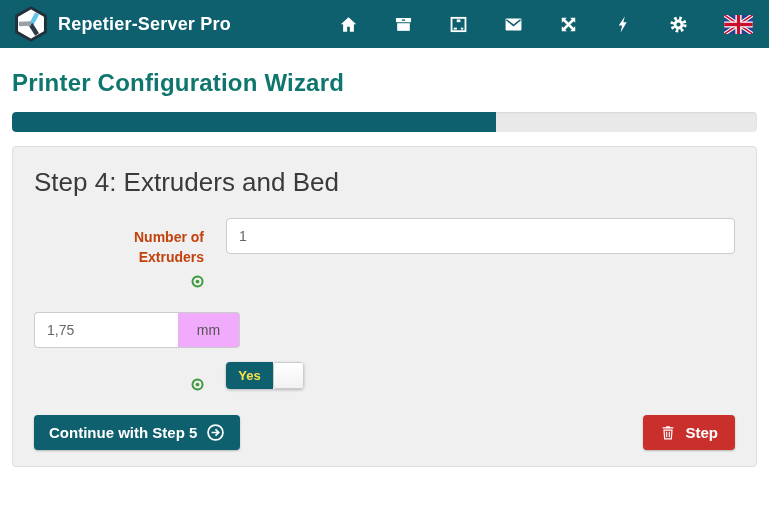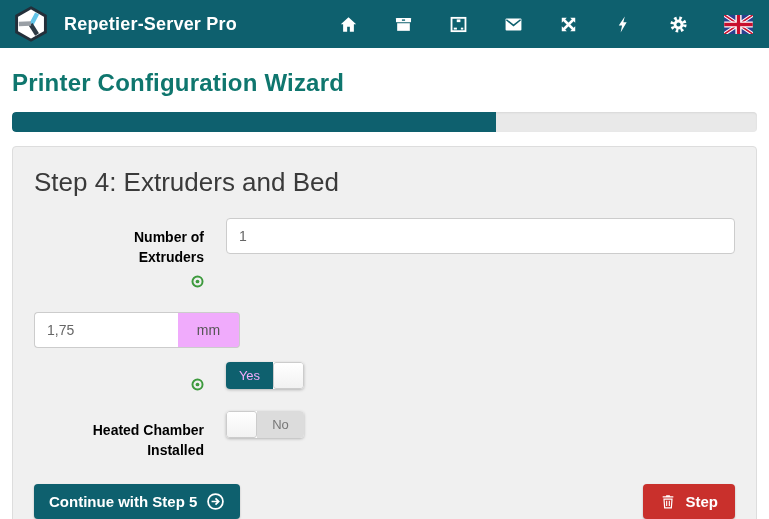--- a/index.html
+++ b/index.html
@@ -11,21 +11,21 @@
   }
   
   .navbar {
     height: 48px;
     background: #0e606e;
     display: flex;
     align-items: center;
     justify-content: space-between;
     padding: 0 16px 0 13px;
   }
-  .brand { display: flex; align-items: center; gap: 15px; cursor: pointer; }
+  .brand { display: flex; align-items: center; gap: 9px; cursor: pointer; }
   .brand-title { color: #ffffff; font-size: 18px; font-weight: 600; letter-spacing: .2px; }
   .nav-icons { display: flex; align-items: center; gap: 36px; }
   .nav-icon { display: flex; align-items: center; cursor: pointer; }
   .nico { width: 19px; height: 19px; display: block; }
   
   .main { padding: 0 12px; }
   h1.page-title { font-size: 24px; font-weight: 700; color: #0f766e; margin: 21px 0 15px; letter-spacing: .2px; }
   .progress {
     height: 20px;
     background: #e9e9e9;
@@ -50,21 +50,21 @@
   .form-row.r4 { margin-bottom: 0; }
   .lcol {
     flex: 0 0 170px;
     margin-right: 22px;
     display: flex;
     flex-direction: column;
     align-items: flex-end;
     text-align: right;
     padding-top: 9px;
   }
-  .lcol label { font-size: 14px; font-weight: 700; color: #000000; line-height: 1.45; margin-left: 32px; }
+  .lcol label { font-size: 14px; font-weight: 700; color: #c2410c; line-height: 1.45; margin-left: 32px; }
   .hint-icon { margin-top: 7px; line-height: 0; }
   .ctl { flex: 1; min-width: 0; }
   input.text-input {
     width: 100%;
     height: 36px;
     border: 1px solid #cccccc;
     border-radius: 4px;
     padding: 0 12px;
     font-family: "Liberation Sans", sans-serif;
     font-size: 14px;
@@ -94,21 +94,21 @@
   .toggle {
     width: 78px; height: 27px;
     border-radius: 4px;
     display: flex;
     overflow: hidden;
     box-shadow: 0 1px 3px rgba(0,0,0,.25);
     cursor: pointer;
     background: #ffffff;
   }
   .toggle .seg { flex: 0 0 47px; display: flex; align-items: center; justify-content: center; font-size: 13px; }
-  .toggle .seg-on  { background: #0e606e; color: #f0abfc; font-weight: 400; }
+  .toggle .seg-on  { background: #0e606e; color: #fde047; font-weight: 700; }
   .toggle .seg-off { background: #dcdcdc; color: #777777; font-weight: 400; }
   .toggle .knob {
     flex: 0 0 31px;
     background: linear-gradient(#ffffff, #f2f2f2);
     border: 1px solid #cccccc;
     border-radius: 3px;
   }
   
   .card-footer { margin-top: 24px; display: flex; justify-content: space-between; align-items: center; }
   .btn {
@@ -245,31 +245,20 @@
         </span>
       </div>
       <div class="ctl">
         <div class="toggle">
           <span class="seg seg-on">Yes</span>
           <span class="knob"></span>
         </div>
       </div>
     </div>
 
-    <div class="form-row r4">
-      <div class="lcol">
-        <label>Heated Chamber Installed</label>
-      </div>
-      <div class="ctl">
-        <div class="toggle">
-          <span class="knob"></span>
-          <span class="seg seg-off">No</span>
-        </div>
-      </div>
-    </div>
 
     <div class="card-footer">
       <button class="btn btn-continue">
         <span>Continue with Step 5</span>
         <svg width="19" height="19" viewBox="0 0 24 24">
           <circle cx="12" cy="12" r="9.4" fill="none" stroke="#fff" stroke-width="2.2"></circle>
           <path d="M7 12h8.2M12 8l4 4-4 4" fill="none" stroke="#fff" stroke-width="2.2"></path>
         </svg>
       </button>
       <button class="btn btn-abort">

